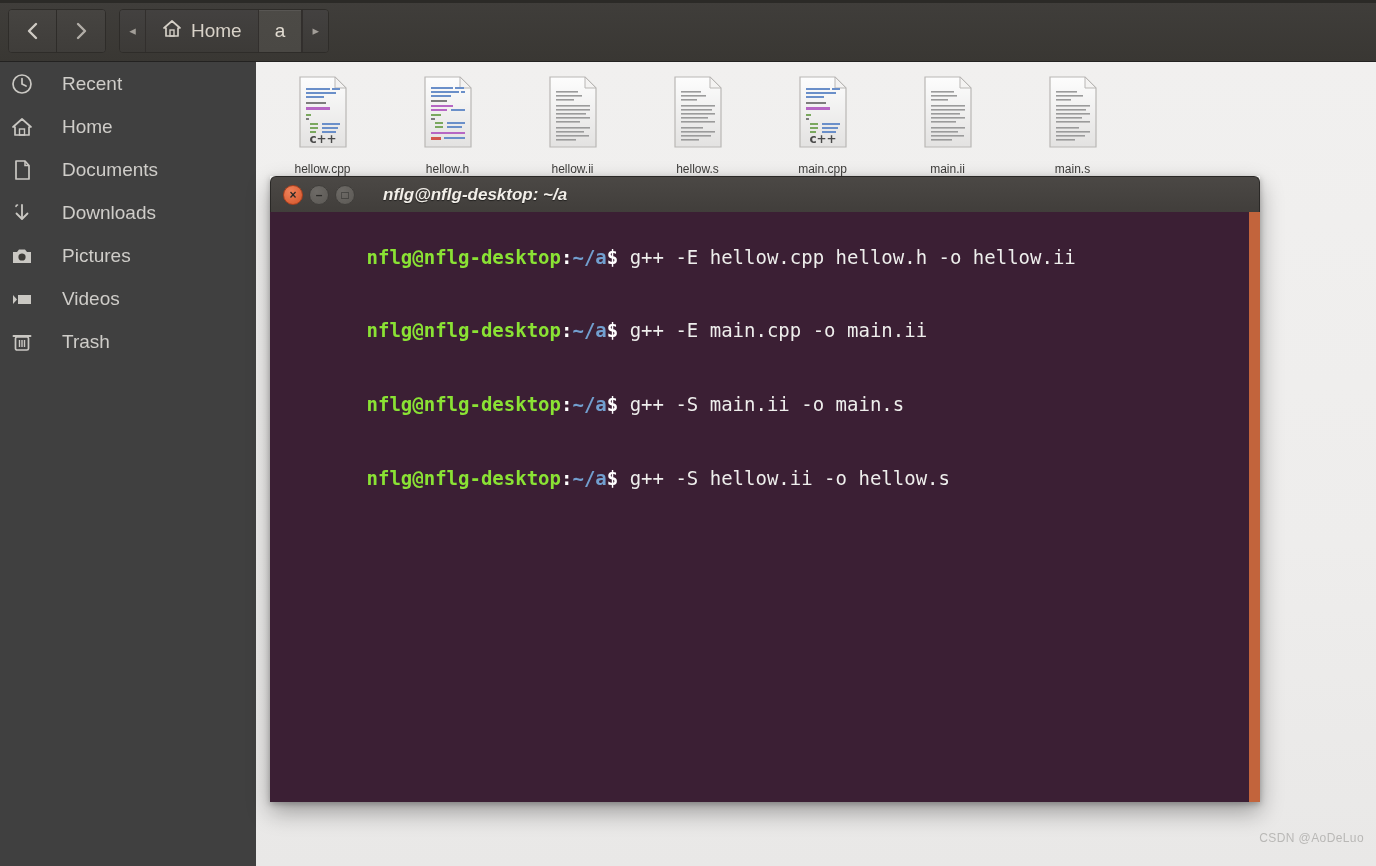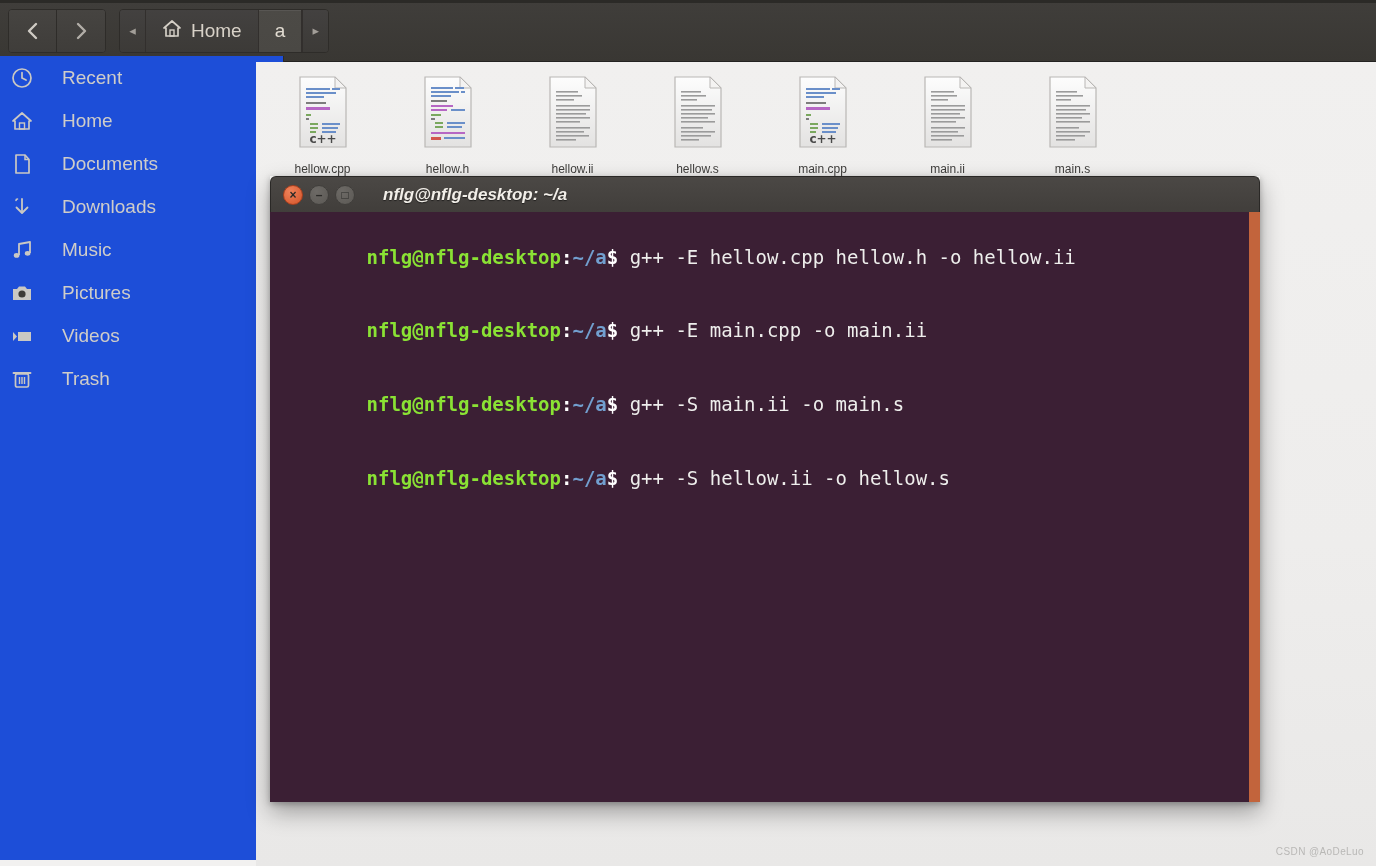--- a/index.html
+++ b/index.html
@@ -85,24 +85,24 @@
   }
   .bc-item.active {
     background: linear-gradient(to bottom,#4c4a46,#4a4844);
     color: #e2dcd2;
     box-shadow: inset 0 1px 0 rgba(255,255,255,0.07);
   }
 
   
   .sidebar {
     position: absolute;
-    left: 0; top: 56px;
+    left: 0; top: 62px;
     width: 284px;
     height: 804px;
-    background: #1d4ed8;
+    background: #404040;
     border-right: 1px solid #2c2a27;
   }
   .side-item {
     display: flex;
     align-items: center;
     height: 43px;
     color: #cfcdc9;
     font-size: 19px;
   }
   .side-icon {
@@ -218,22 +218,22 @@
     width: 11px;
     height: 20px;
     background: #ffffff;
     vertical-align: -4px;
   }
 
   
   .watermark {
     position: absolute;
     right: 12px;
-    bottom: 9px;
-    font-size: 10px;
+    bottom: 21px;
+    font-size: 12px;
     color: #b9b8b6;
     letter-spacing: 0.4px;
   }
 </style>
 </head>
 <body>
 
 <div id="app">
 
   <div class="headerbar">
@@ -315,30 +315,20 @@
       <span class="side-icon">
         <svg width="24" height="24" viewBox="0 0 24 24">
             <path d="M12 4 L12 17" stroke="#cac8c3" stroke-width="1.8" fill="none" stroke-linecap="round"></path>
             <polyline points="6.5,12.5 12,18 17.5,12.5" fill="none" stroke="#cac8c3" stroke-width="1.8" stroke-linecap="round" stroke-linejoin="round"></polyline>
             <path d="M6 5.5 Q6 4 7.5 4" stroke="#cac8c3" stroke-width="1.6" fill="none" stroke-linecap="round"></path>
           </svg>
       </span>
       <span class="side-label">Downloads</span>
     </div>
 
-    <div class="side-item">
-      <span class="side-icon">
-        <svg width="24" height="24" viewBox="0 0 24 24">
-            <path d="M9 17 L9 6 L20 4 L20 15" fill="none" stroke="#cac8c3" stroke-width="1.8" stroke-linejoin="round"></path>
-            <ellipse cx="6.6" cy="17.4" rx="2.8" ry="2.3" fill="#cac8c3"></ellipse>
-            <ellipse cx="17.6" cy="15.4" rx="2.8" ry="2.3" fill="#cac8c3"></ellipse>
-          </svg>
-      </span>
-      <span class="side-label">Music</span>
-    </div>
 
     <div class="side-item">
       <span class="side-icon">
         <svg width="24" height="24" viewBox="0 0 24 24">
             <path d="M3 8 L7 8 L9 5.5 L15 5.5 L17 8 L21 8 L21 19 L3 19 Z" fill="#cac8c3"></path>
             <circle cx="12" cy="13" r="3.6" fill="#3d3b37"></circle>
           </svg>
       </span>
       <span class="side-label">Pictures</span>
     </div>

